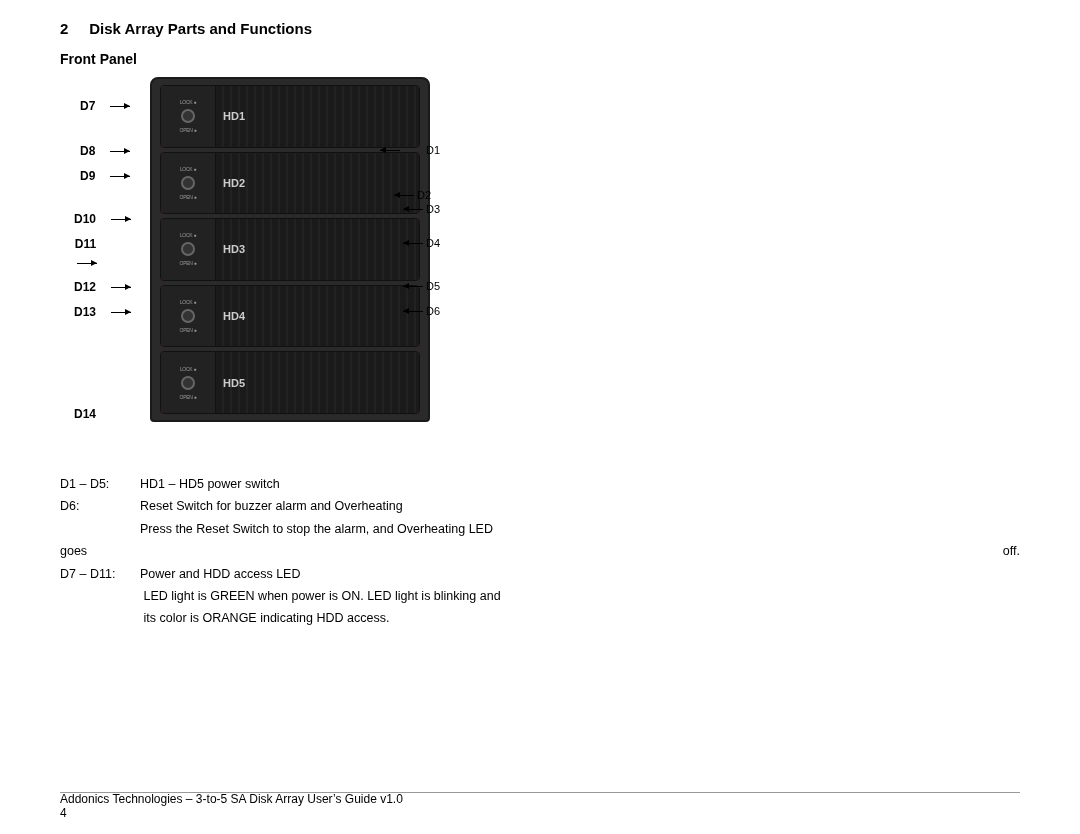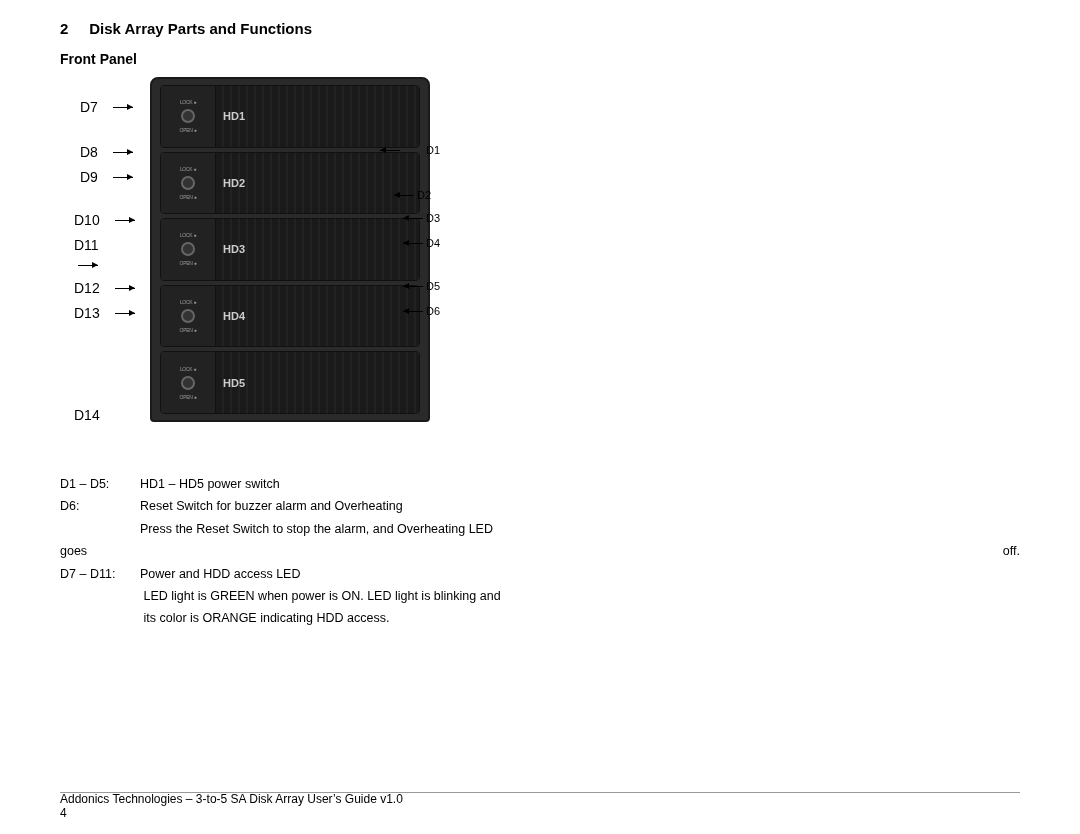--- a/index.html
+++ b/index.html
@@ -96,25 +96,26 @@
         90deg,
         #1a1a1a 0px,
         #1a1a1a 6px,
         #222 6px,
         #222 8px
       );
     }
     
     .label-left {
       position: absolute;
-      font-size: 14px;
+      font-size: 12px;
       color: #000;
       display: flex;
       align-items: center;
       gap: 12px;
+      font-weight: bold;
     }
     .arrow-right {
       display: inline-block;
       width: 20px;
       height: 1px;
       background: #000;
       position: relative;
       margin-left: 3px;
     }
     .arrow-right::after {
@@ -295,21 +296,21 @@
     <div class="label-right" style="right:140px; top:67px;gap:23px;">
       <span class="arrow-left"></span>
       <span>D1</span>
     </div>
 
     <div class="label-right" style="right:149px; top:92px;margin-top:20px;">
       <span class="arrow-left"></span>
       <span>D2</span>
     </div>
 
-    <div class="label-right" style="right:140px; top:135px;">
+    <div class="label-right" style="right:140px; top:126px;">
       <span class="arrow-left"></span>
       <span>D3</span>
     </div>
 
     <div class="label-right" style="right:140px; top:160px;">
       <span class="arrow-left"></span>
       <span>D4</span>
     </div>
 
     <div class="label-right" style="right:140px; top:203px;">

